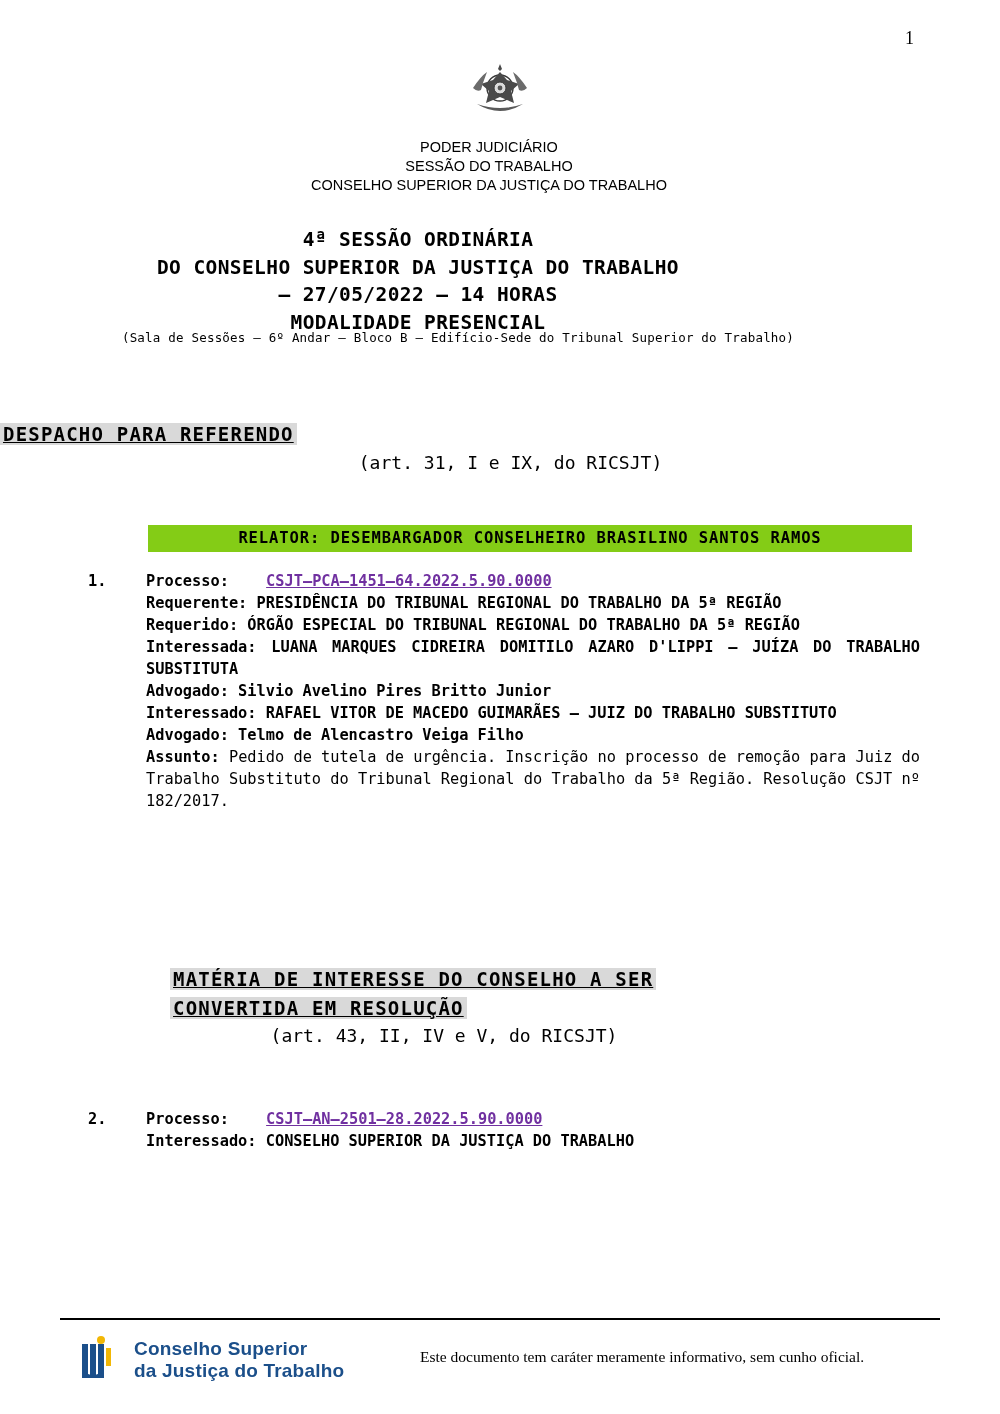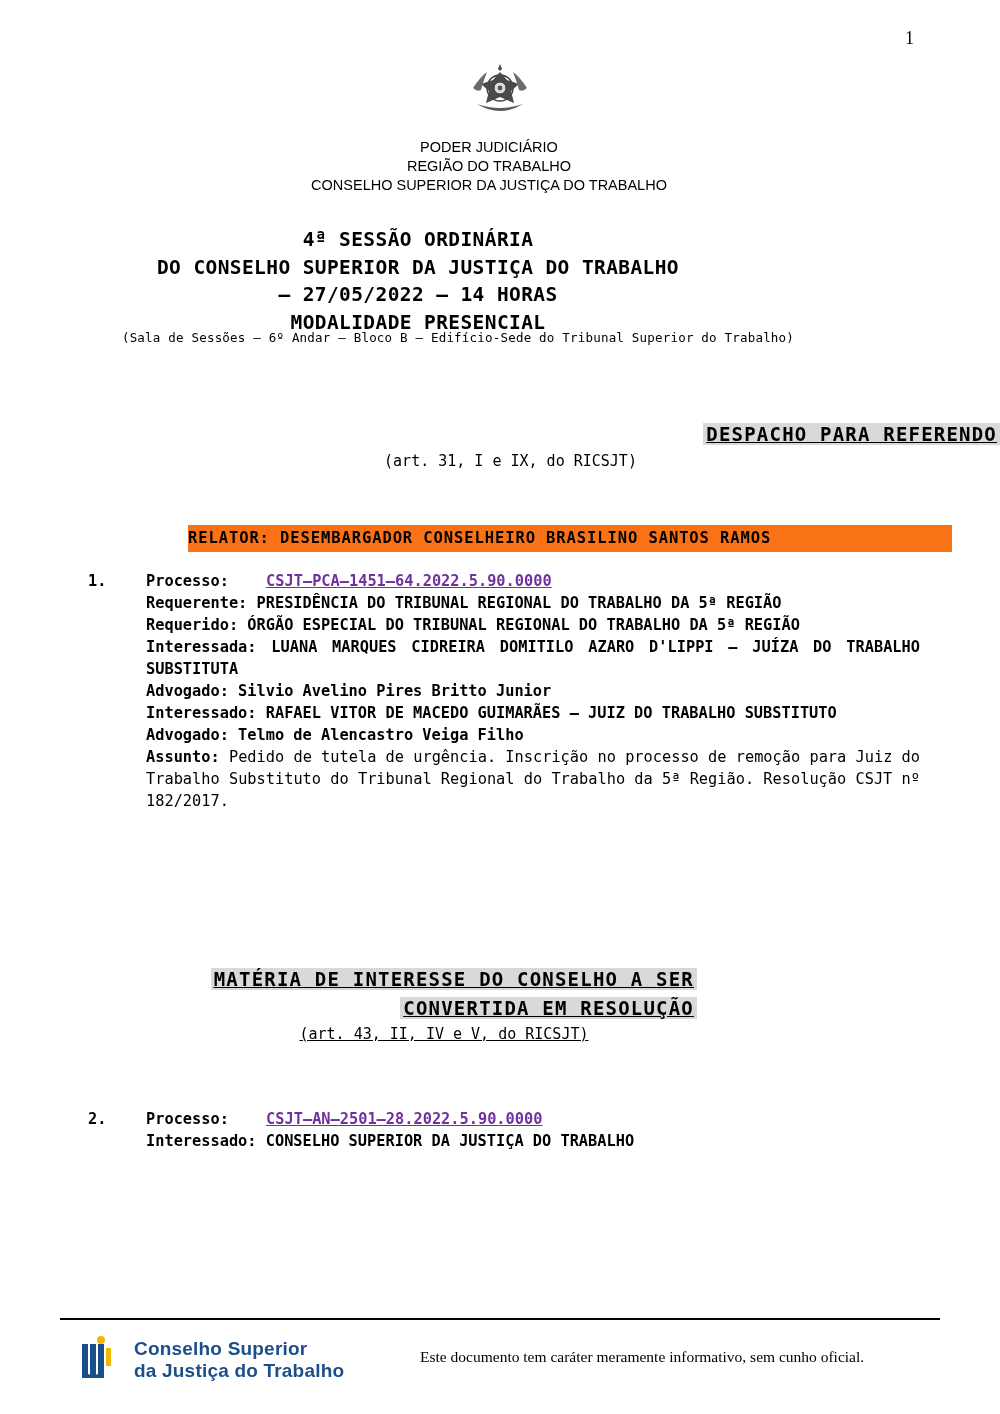--- a/index.html
+++ b/index.html
@@ -75,59 +75,58 @@
     left: 0;
     width: 916px;
     text-align: center;
     font-family: "DejaVu Sans Mono", monospace;
     font-size: 12.5px;
     letter-spacing: 0.2px;
   }
 
   
   .section-heading {
-    text-align: right;
+    text-align: left;
     font-weight: bold;
     font-size: 19px;
     letter-spacing: 1.2px;
     line-height: 1.5;
   }
   .section-heading .hl {
     background: #d9d9d9;
     text-decoration: underline;
     padding: 0 3px;
   }
   .section-sub {
     text-align: center;
-    font-size: 15px;
+    font-size: 18px;
     margin-top: 3px;
     padding-left: 21px;
   }
 
   #despacho-block {
     position: absolute;
     top: 420px;
     left: 0;
     width: 1000px;
   }
 
   
   .relator-bar {
     position: absolute;
     top: 525px;
     left: 148px;
     width: 764px;
-    background: #f97316;
-    text-align: left;
+    background: #84cc16;
+    text-align: center;
     font-weight: bold;
     font-size: 15.5px;
     letter-spacing: 0.9px;
     padding: 4px 0 5px 0;
     box-sizing: border-box;
-    margin-left: 40px;
   }
 
   
   .entry {
     position: absolute;
     left: 88px;
     width: 832px;
     font-size: 15.3px;
     line-height: 1.44;
   }
@@ -151,21 +150,21 @@
     text-decoration: underline;
     margin-left: 28px;
   }
   .justified {
     text-align: justify;
     text-align-last: left;
   }
   .line { display: block; }
 
   #entry-1 { top: 570px; }
-  #materia-block { position: absolute; top: 965px; left: 0; width: 867px; text-decoration: underline; }
+  #materia-block { position: absolute; top: 965px; left: 0; width: 867px; }
   #materia-block .section-heading { padding: 0 170px; }
   #entry-2 { top: 1108px; }
 
   
   .footer-rule {
     position: absolute;
     left: 60px;
     top: 1318px;
     width: 880px;
     height: 2px;
@@ -229,21 +228,21 @@
           <path d="M60 30 Q52 18 46 14 Q50 24 52 32 Q56 34 60 30 Z" fill="#6b6b6b"></path>
           <path d="M10 46 Q33 60 56 46 Q33 54 10 46 Z" fill="#5a5a5a"></path>
           <path d="M33 6 L35 11 L33 13 L31 11 Z" fill="#4a4a4a"></path>
         </g>
       </svg>
     </span>
   </div>
 
   <div class="header-block">
     <div>PODER JUDICIÁRIO</div>
-    <div>REGIÃO DO TRABALHO</div>
+    <div>SESSÃO DO TRABALHO</div>
     <div>CONSELHO SUPERIOR DA JUSTIÇA DO TRABALHO</div>
   </div>
 
   <div class="session-title">
     <div>4ª SESSÃO ORDINÁRIA</div>
     <div>DO CONSELHO SUPERIOR DA JUSTIÇA DO TRABALHO</div>
     <div>— 27/05/2022 — 14 HORAS</div>
     <div>MODALIDADE PRESENCIAL</div>
   </div>
   <div class="session-sub">(Sala de Sessões — 6º Andar — Bloco B — Edifício-Sede do Tribunal Superior do Trabalho)</div>

